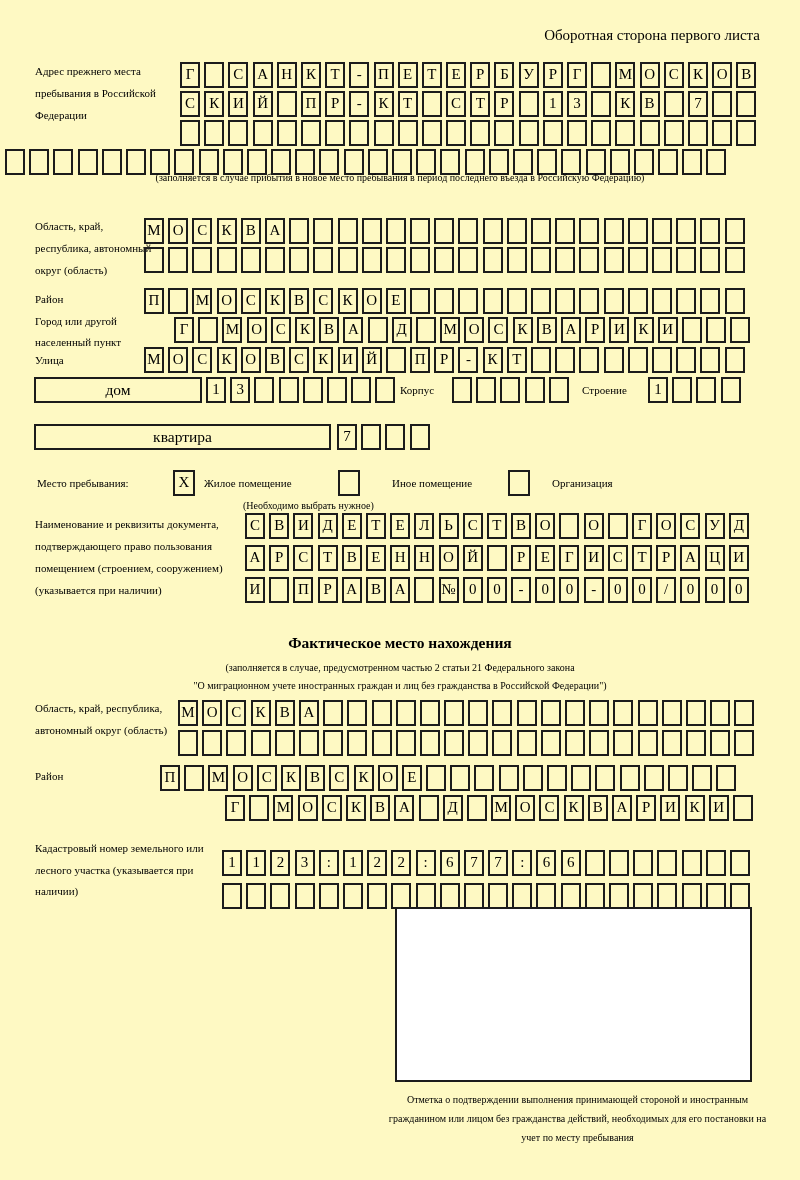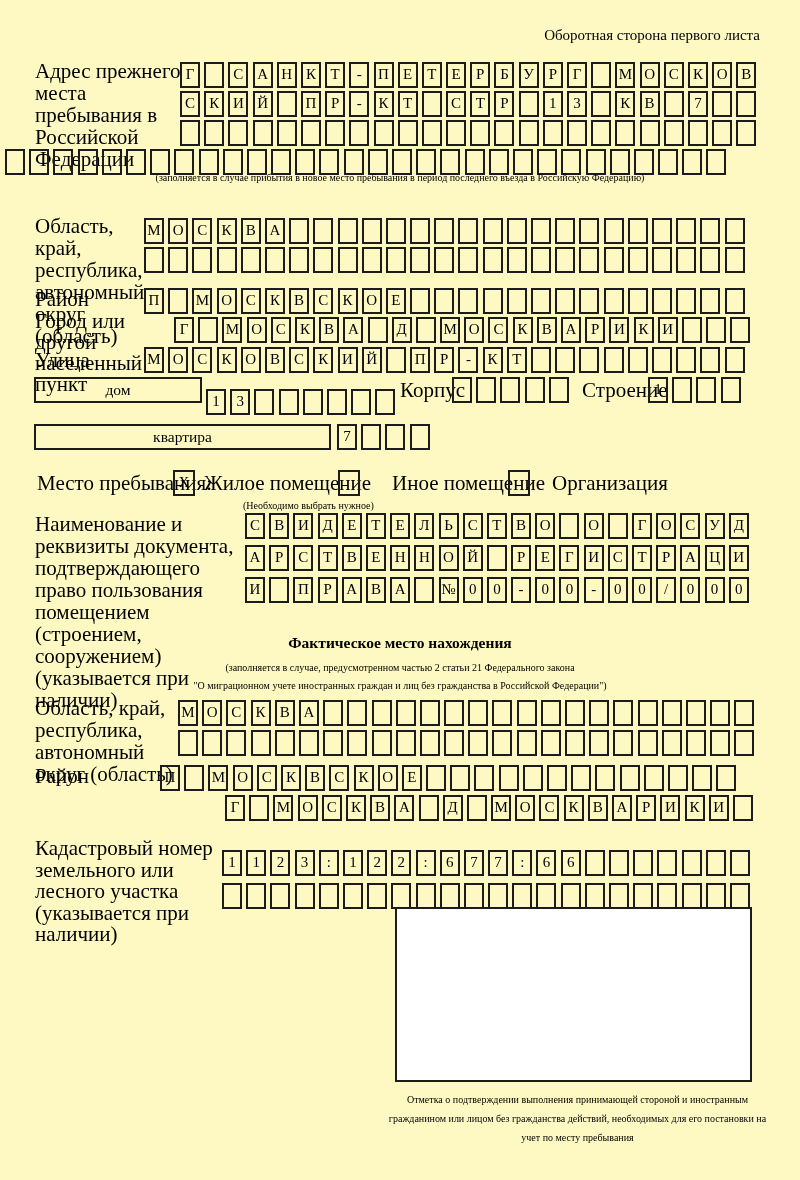--- a/index.html
+++ b/index.html
@@ -2,21 +2,21 @@
 <html><head>
 <meta charset="utf-8">
 <style>
   html,body { margin:0; padding:0; background:#ffffff; }
   .sheet {
     position:relative; width:800px; height:1180px; background:#fef9c3;
     color:#000; font-family:"Liberation Serif", "DejaVu Serif", serif;
     overflow:hidden;
   }
   .abs { position:absolute; }
-  .label { font-size:21px; line-height:22px; }
+  .label { font-size:11px; line-height:22px; }
   .note  { font-size:10px; line-height:18px; }
   .center { text-align:center; }
   .bold { font-weight:bold; }
   .h2 { font-size:16px; font-weight:bold; }
   .cells { white-space:nowrap; height:26px; }
   .cell {
     display:inline-block; box-sizing:border-box; vertical-align:top;
     width:20px; height:26px; margin-right:4.2px;
     border:2px solid #1c1c1c; text-align:center;
     font-size:15px; line-height:21px; font-family:"Liberation Serif", serif;
@@ -55,21 +55,21 @@
   <div class="abs label" style="left:35px; top:288px;">Район</div>
   <div class="abs cells" style="left:144px; top:288px;"><span class="cell">П</span><span class="cell"></span><span class="cell">М</span><span class="cell">О</span><span class="cell">С</span><span class="cell">К</span><span class="cell">В</span><span class="cell">С</span><span class="cell">К</span><span class="cell">О</span><span class="cell">Е</span><span class="cell"></span><span class="cell"></span><span class="cell"></span><span class="cell"></span><span class="cell"></span><span class="cell"></span><span class="cell"></span><span class="cell"></span><span class="cell"></span><span class="cell"></span><span class="cell"></span><span class="cell"></span><span class="cell"></span><span class="cell"></span></div>
 
   <div class="abs label" style="left:35px; top:311px; width:140px; line-height:21px;">Город или другой населенный пункт</div>
   <div class="abs cells" style="left:174px; top:317px;"><span class="cell">Г</span><span class="cell"></span><span class="cell">М</span><span class="cell">О</span><span class="cell">С</span><span class="cell">К</span><span class="cell">В</span><span class="cell">А</span><span class="cell"></span><span class="cell">Д</span><span class="cell"></span><span class="cell">М</span><span class="cell">О</span><span class="cell">С</span><span class="cell">К</span><span class="cell">В</span><span class="cell">А</span><span class="cell">Р</span><span class="cell">И</span><span class="cell">К</span><span class="cell">И</span><span class="cell"></span><span class="cell"></span><span class="cell"></span></div>
 
   <div class="abs label" style="left:35px; top:349px;">Улица</div>
   <div class="abs cells" style="left:144px; top:347px;"><span class="cell">М</span><span class="cell">О</span><span class="cell">С</span><span class="cell">К</span><span class="cell">О</span><span class="cell">В</span><span class="cell">С</span><span class="cell">К</span><span class="cell">И</span><span class="cell">Й</span><span class="cell"></span><span class="cell">П</span><span class="cell">Р</span><span class="cell">-</span><span class="cell">К</span><span class="cell">Т</span><span class="cell"></span><span class="cell"></span><span class="cell"></span><span class="cell"></span><span class="cell"></span><span class="cell"></span><span class="cell"></span><span class="cell"></span><span class="cell"></span></div>
 
   <div class="abs fieldbox" style="left:34px; top:377px; width:168px;">дом</div>
-  <div class="abs cells" style="left:206px; top:389px;"><span class="cell">1</span><span class="cell">3</span><span class="cell"></span><span class="cell"></span><span class="cell"></span><span class="cell"></span><span class="cell"></span><span class="cell"></span></div>
+  <div class="abs cells" style="left:206px; top:377px;"><span class="cell">1</span><span class="cell">3</span><span class="cell"></span><span class="cell"></span><span class="cell"></span><span class="cell"></span><span class="cell"></span><span class="cell"></span></div>
   <div class="abs label" style="left:400px; top:379px;">Корпус</div>
   <div class="abs cells" style="left:452px; top:377px;"><span class="cell"></span><span class="cell"></span><span class="cell"></span><span class="cell"></span><span class="cell"></span></div>
   <div class="abs label" style="left:582px; top:379px;">Строение</div>
   <div class="abs cells" style="left:648px; top:377px;"><span class="cell">1</span><span class="cell"></span><span class="cell"></span><span class="cell"></span></div>
 
   <div class="abs fieldbox" style="left:34px; top:424px; width:297px;">квартира</div>
   <div class="abs cells" style="left:337px; top:424px;"><span class="cell">7</span><span class="cell"></span><span class="cell"></span><span class="cell"></span></div>
 
   <div class="abs label" style="left:37px; top:472px;">Место пребывания:</div>
   <span class="abs checkbox" style="left:173px; top:470px;">X</span>

